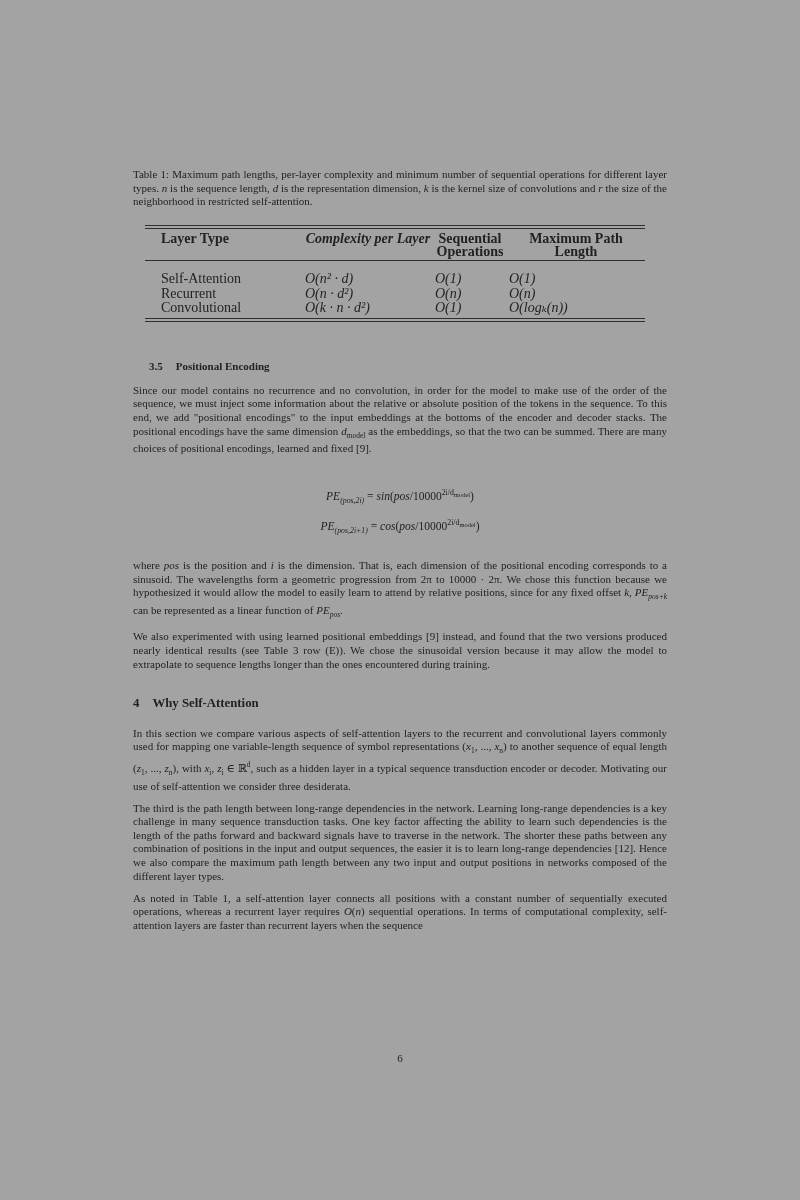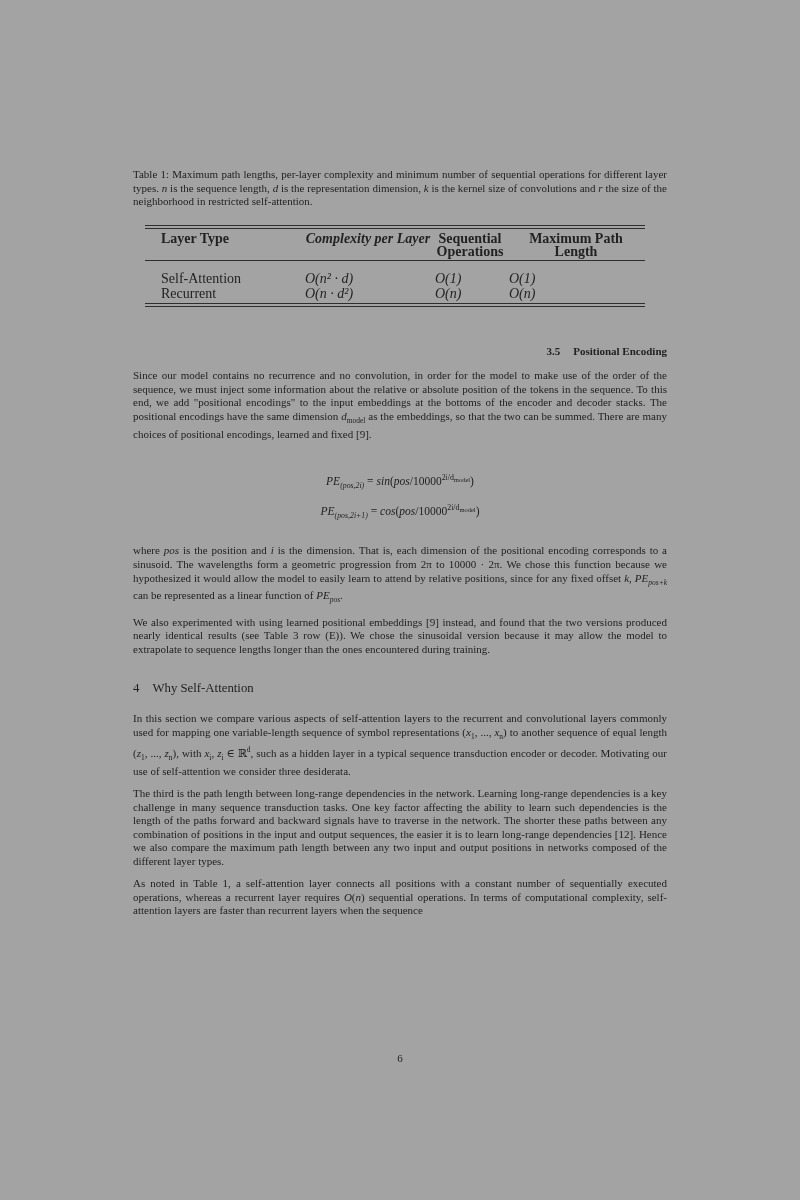--- a/index.html
+++ b/index.html
@@ -16,22 +16,22 @@
   table { border-collapse:collapse; width:500px; font-size:14px; }
   th { font-weight:bold; text-align:center; vertical-align:top; border-bottom:1px solid #2e2e2e;
        padding:3px 2px 2px 2px; line-height:13px; }
   td { padding:0.5px 2px; line-height:13.8px; }
   th.col-layer, td.col-layer { text-align:left; padding-left:16px; width:158px; }
   .col-cx { width:130px;font-style:italic; } .col-seq { width:74px; } .col-path { width:138px; }
   td.center { }
   .math { font-style:italic; }
   tbody tr:first-child td { padding-top:11px; }
   tbody tr:last-child td { padding-bottom:3px; }
-  h3.subsection { font-size:11px; font-weight:bold; margin:38px 0 10px 16px; text-align:right; }
-  h2.section { font-size:12.8px; font-weight:normal; margin:26px 0 16px 0; text-align:left; }
+  h3.subsection { font-size:11px; font-weight:bold; margin:38px 0 10px 16px; text-align:left; }
+  h2.section { font-size:12.8px; font-weight:bold; margin:26px 0 16px 0; text-align:left; }
   .h-num { margin-right:13px; }
   p { margin:0 0 8.5px 0; }
   .eq-block { text-align:center; margin:26px 0 17px 0; }
   .eq { font-size:11.5px; line-height:22px; }
   sub { font-size:0.68em; }
   sup { font-size:0.68em; }
   .sg-i { font-style:italic; }
   .sg-ss { font-size:6.5px; vertical-align:super; position:relative; top:2px; }
   .pagenum { position:absolute; top:1052px; left:0; width:800px; text-align:center; font-size:11px; }
 </style>
@@ -60,20 +60,26 @@
             <td class="center math col-cx">O(n² · d)</td>
             <td class="center math col-seq">O(1)</td>
             <td class="center math col-path">O(1)</td>
           </tr>
           <tr>
             <td class="col-layer">Recurrent</td>
             <td class="center math col-cx">O(n · d²)</td>
             <td class="center math col-seq">O(n)</td>
             <td class="center math col-path">O(n)</td>
           </tr>
+          <tr>
+            <td class="col-layer">Convolutional</td>
+            <td class="center math col-cx">O(k · n · d²)</td>
+            <td class="center math col-seq">O(1)</td>
+            <td class="center math col-path">O(logₖ(n))</td>
+          </tr>
         </tbody>
       </table>
       <div class="rule-double"></div>
     </div>
 
     <h3 class="subsection">
       <span class="h-num">3.5</span><span>Positional Encoding</span>
     </h3>
 
     <p><span>Since our model contains no recurrence and no convolution, in order for the model to make use of the order of the sequence, we must inject some information about the relative or absolute position of the tokens in the sequence. To this end, we add "positional encodings" to the input embeddings at the bottoms of the encoder and decoder stacks. The positional encodings have the same dimension </span><span class="sg-i">d</span><sub>model</sub><span> as the embeddings, so that the two can be summed. There are many choices of positional encodings, learned and fixed [9].</span></p>

